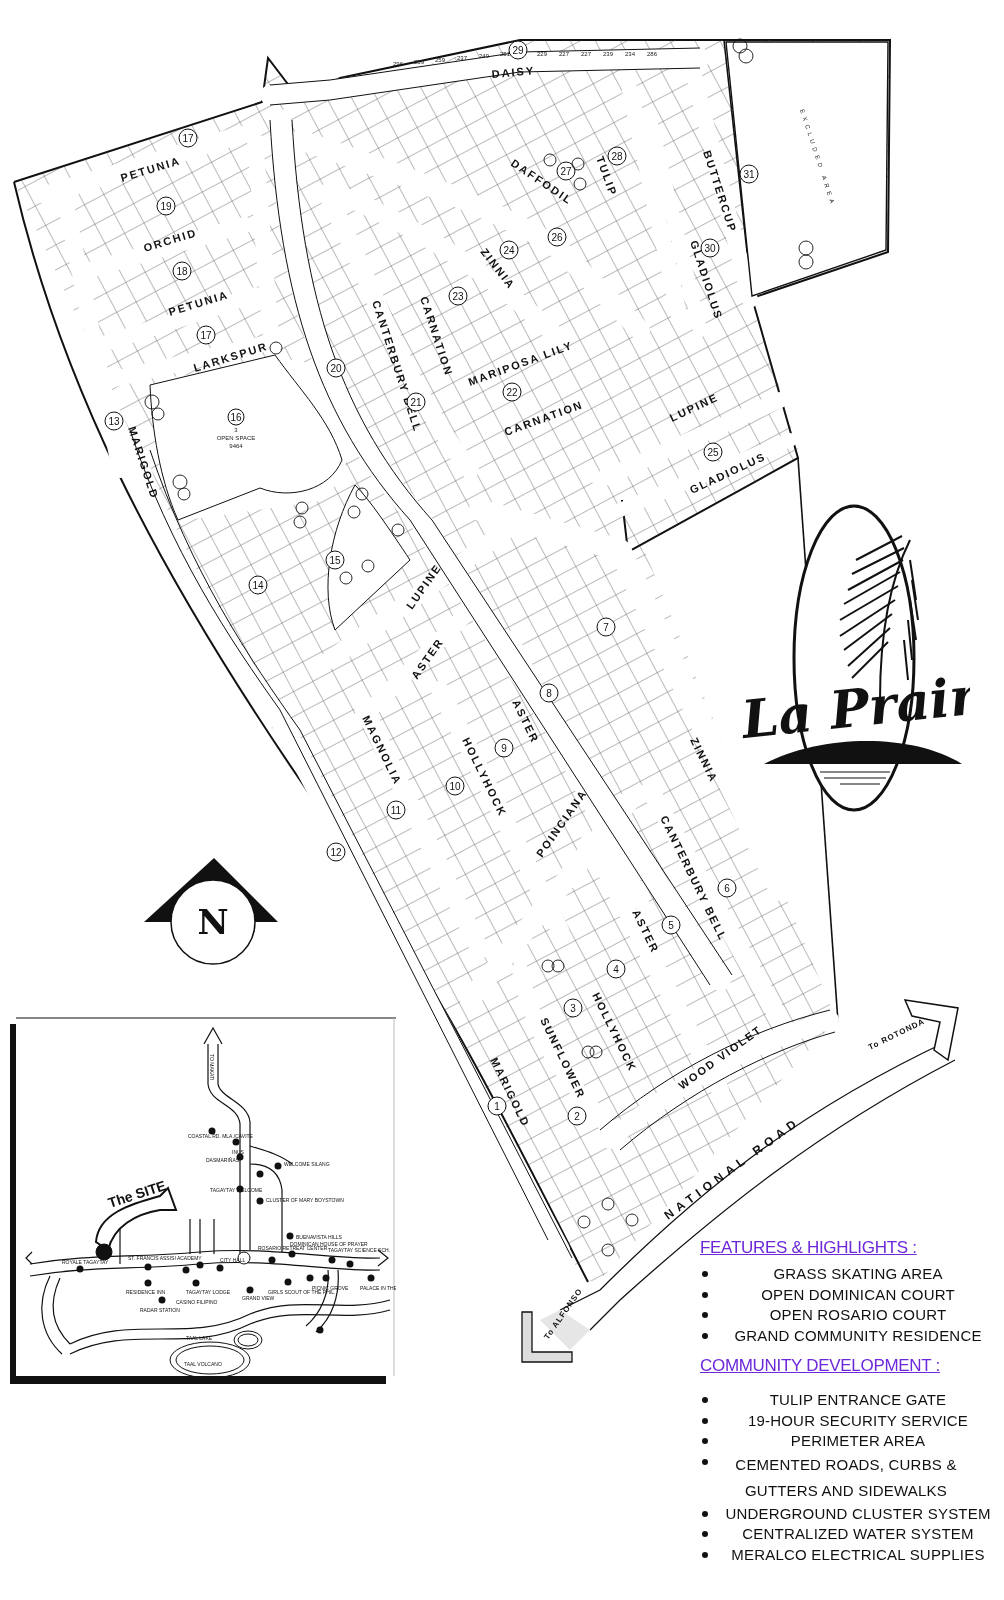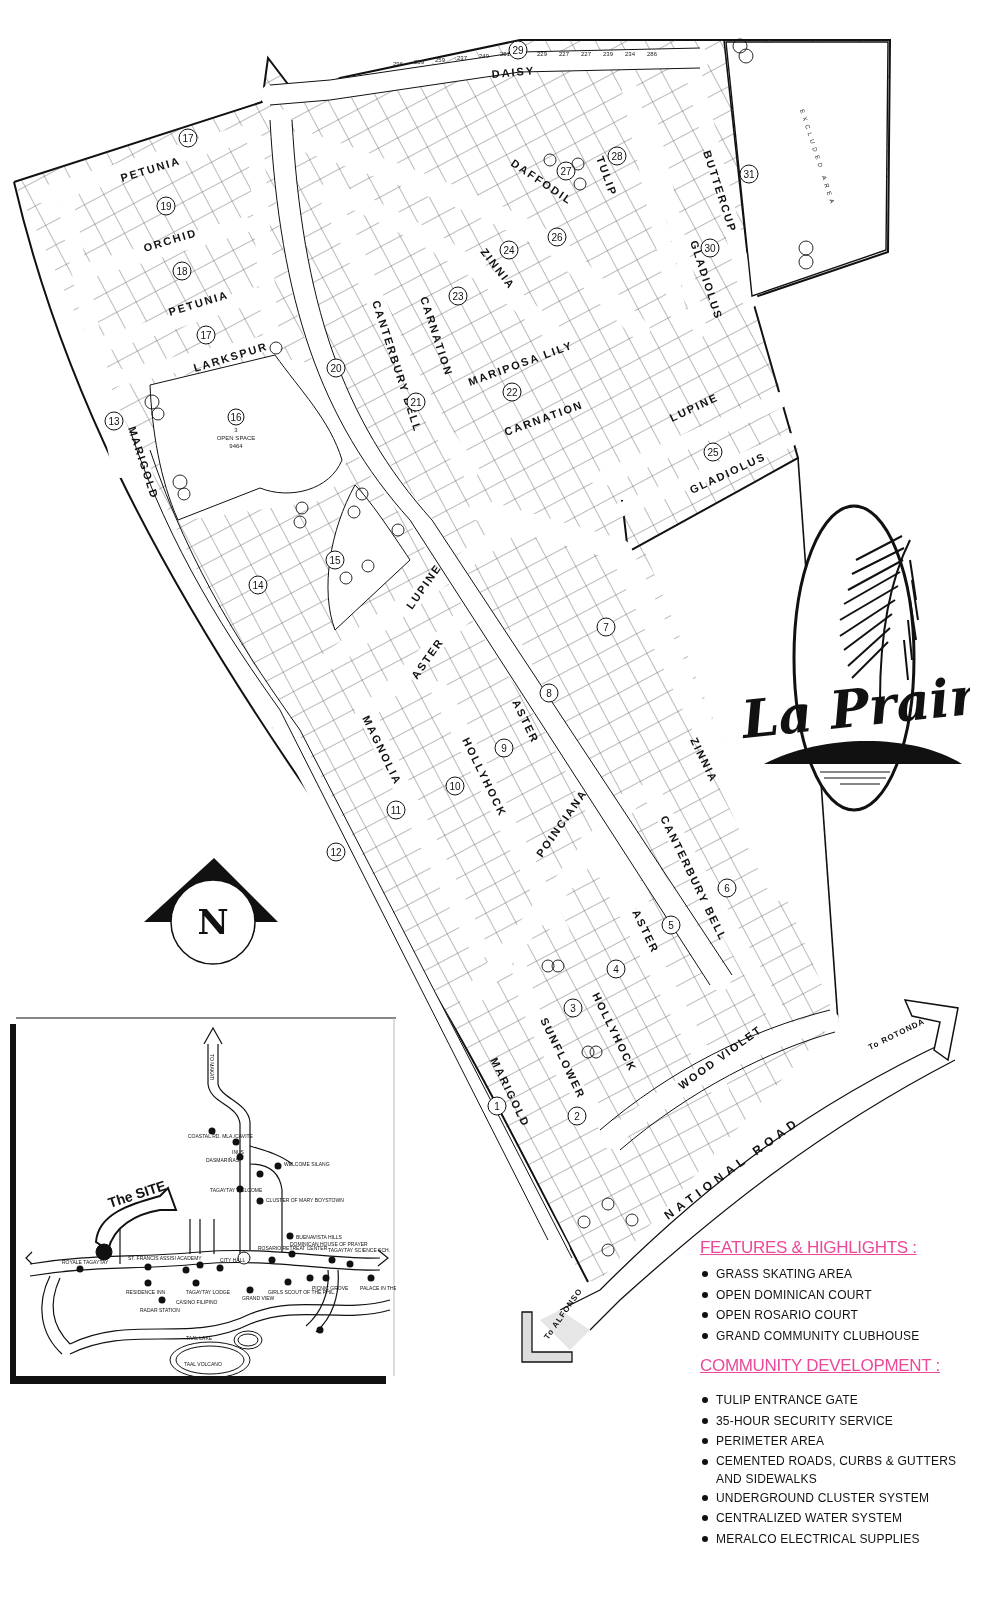--- a/index.html
+++ b/index.html
@@ -4,25 +4,25 @@
 <style>
   html,body{margin:0;padding:0;background:#fff;}
   body{width:1004px;height:1600px;position:relative;overflow:hidden;font-family:"Liberation Sans",sans-serif;color:#111;}
   #stage{position:absolute;left:0;top:0;width:1004px;height:1600px;}
   svg text{font-family:"Liberation Sans",sans-serif;}
   .street{font-size:11px;letter-spacing:2px;fill:#111;font-weight:bold;}
   .lot{font-size:6px;fill:#222;}
   .blk{font-size:10px;fill:#111;}
   .panel{position:absolute;}
   .features{left:700px;top:1230px;width:300px;}
-  .features h2{font-weight:normal;font-size:17px;margin:8px 0 6px 0;text-decoration:underline;letter-spacing:-0.3px;color:#ec4899;}
+  .features h2{font-weight:normal;font-size:17px;margin:8px 0 6px 0;text-decoration:underline;letter-spacing:-0.3px;color:#6d28d9;}
   .features ul{list-style:none;margin:0 0 4px 0;padding:0;}
-  .features li{font-size:12px;line-height:20.5px;position:relative;padding-left:16px;letter-spacing:0.2px;}
+  .features li{font-size:15px;line-height:20.5px;position:relative;padding-left:16px;letter-spacing:0.2px;text-align:center;}
   .features li::before{content:"";position:absolute;left:2px;top:7px;width:6px;height:6px;border-radius:50%;background:#111;}
-  .features li.wrap{line-height:18px;}
+  .features li.wrap{line-height:26px;}
   .inset{left:10px;top:1014px;width:386px;height:370px;}
 </style>
 </head>
 <body>
 
 <div id="stage">
 
   <svg width="1004" height="1600" viewBox="0 0 1004 1600" style="position:absolute;left:0;top:0">
     <defs>
       <pattern id="grid" width="22" height="22" patternUnits="userSpaceOnUse" patternTransform="rotate(-28)">
@@ -480,26 +480,26 @@
       </g>
     </svg>
   </div>
 
   <div class="panel features">
     <h2>FEATURES &amp; HIGHLIGHTS :</h2>
     <ul>
       <li>GRASS SKATING AREA</li>
       <li>OPEN DOMINICAN COURT</li>
       <li>OPEN ROSARIO COURT</li>
-      <li>GRAND COMMUNITY CLUBHOUSE</li>
+      <li>GRAND COMMUNITY RESIDENCE</li>
     </ul>
     <h2 style="margin-top:10px;margin-bottom:14px">COMMUNITY DEVELOPMENT :</h2>
     <ul>
       <li>TULIP ENTRANCE GATE</li>
-      <li>35-HOUR SECURITY SERVICE</li>
+      <li>19-HOUR SECURITY SERVICE</li>
       <li>PERIMETER AREA</li>
       <li class="wrap" style="width:260px">CEMENTED ROADS, CURBS &amp; GUTTERS AND SIDEWALKS</li>
       <li>UNDERGROUND CLUSTER SYSTEM</li>
       <li>CENTRALIZED WATER SYSTEM</li>
       <li>MERALCO ELECTRICAL SUPPLIES</li>
     </ul>
   </div>
 
 </div>
 

